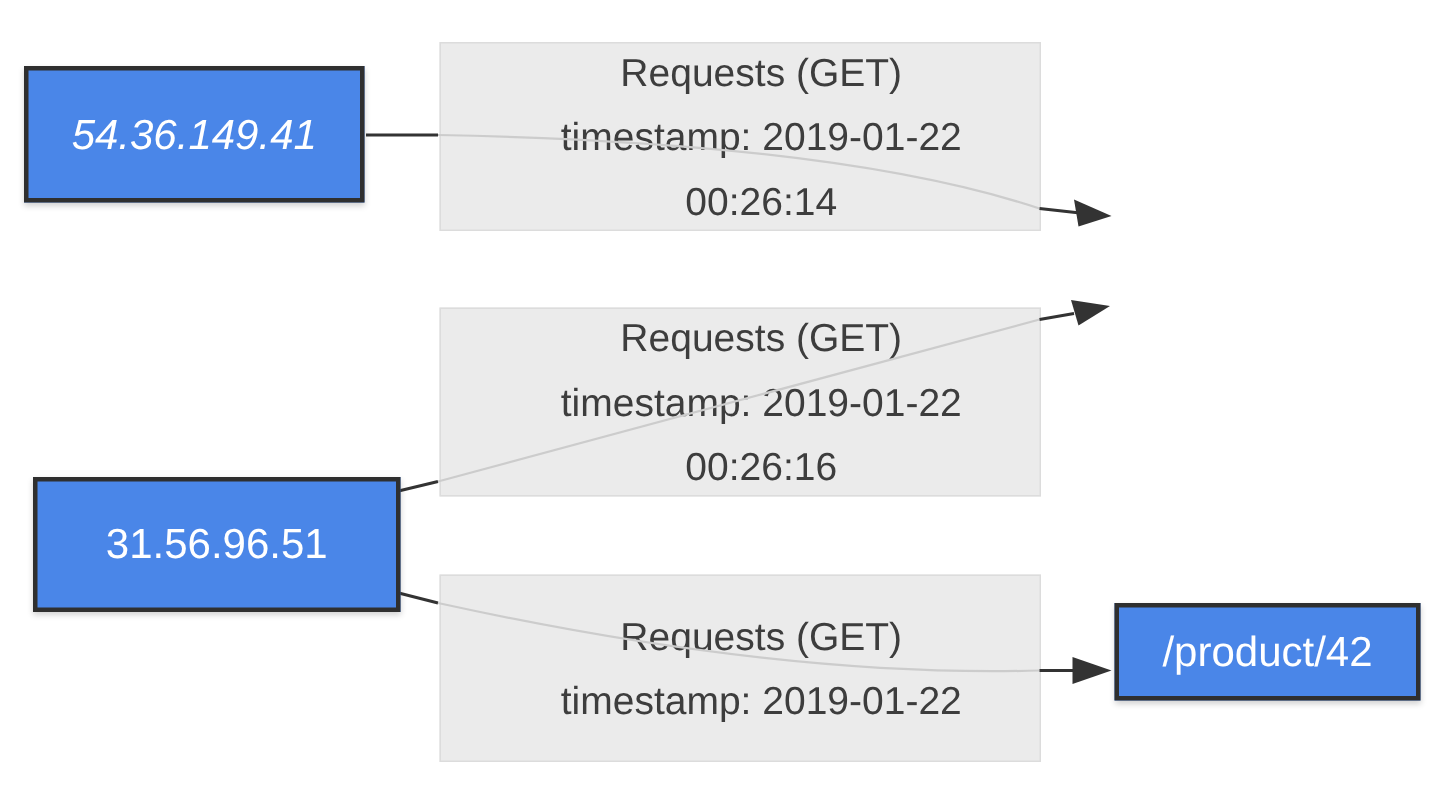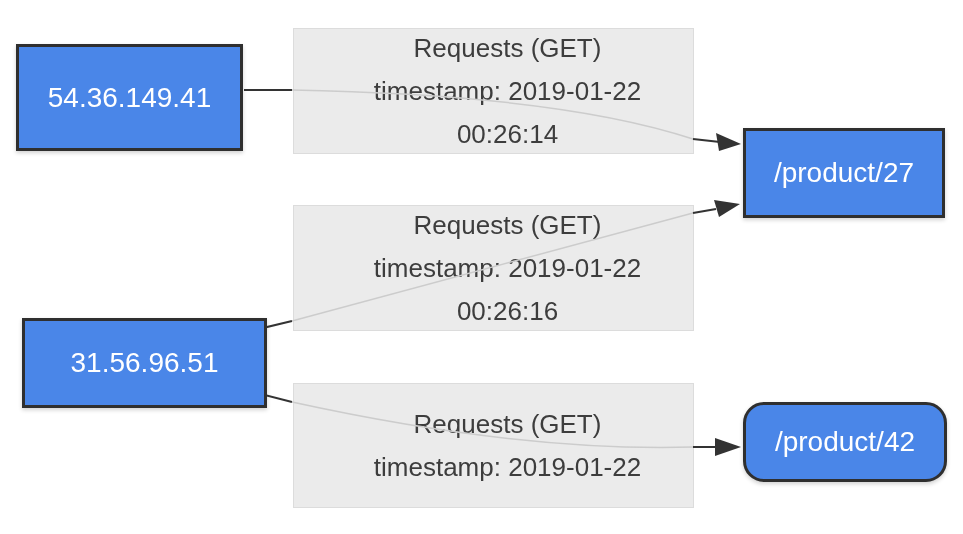--- a/index.html
+++ b/index.html
@@ -43,24 +43,24 @@
   .node-request{
     background:var(--request-fill);
     border:1px solid var(--request-border);
     color:var(--request-text);
     font-size:26px;
     line-height:43px;
     text-align:center;
     flex-direction:column;
     padding-left:28px;
   }
-  .node-ip1 {left:16px; top:44px;  width:227px; height:107px;}
+  .node-ip1 {left:16px; top:44px;  width:227px; height:91px;font-style:italic;}
   .node-ip2 {left:22px; top:318px; width:245px; height:90px;}
   .node-url27{left:743px;top:128px; width:202px; height:90px;}
-  .node-url42{left:743px;top:402px; width:204px; height:80px;border-radius:21px;}
+  .node-url42{left:743px;top:402px; width:204px; height:65px;}
   .node-req1{left:293px;top:28px;  width:401px; height:126px;}
   .node-req2{left:293px;top:205px; width:401px; height:126px;}
   .node-req3{left:293px;top:383px; width:401px; height:125px;}
 </style>
 </head>
 <body>
 
 <div class="canvas">
 
   <div class="node node-request node-req1">
@@ -95,20 +95,17 @@
     <line class="edge-dark" x1="693" y1="447" x2="719" y2="447"></line>
     <polygon class="arrowhead" points="741,447 715,438 715,456"></polygon>
   </svg>
 
   <div class="node node-blue node-ip1">
     <span>54.36.149.41</span>
   </div>
   <div class="node node-blue node-ip2">
     <span>31.56.96.51</span>
   </div>
-  <div class="node node-blue node-url27">
-    <span>/product/27</span>
-  </div>
   <div class="node node-blue node-url42">
     <span>/product/42</span>
   </div>
 
 </div>
 
 </body></html>

